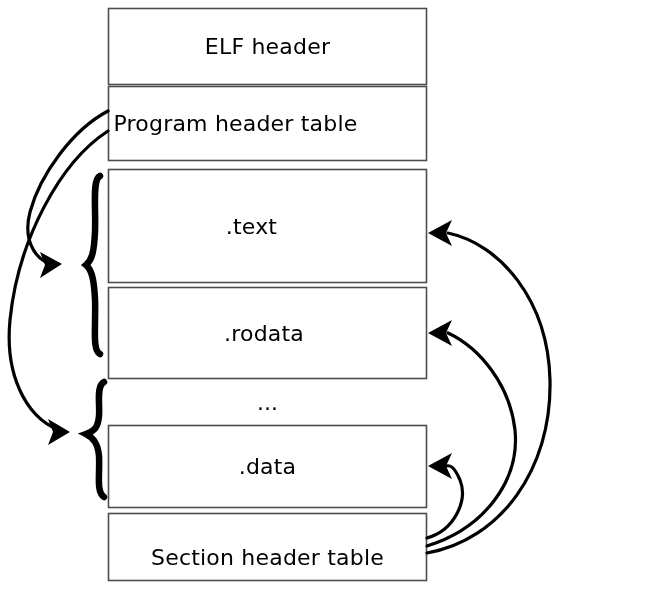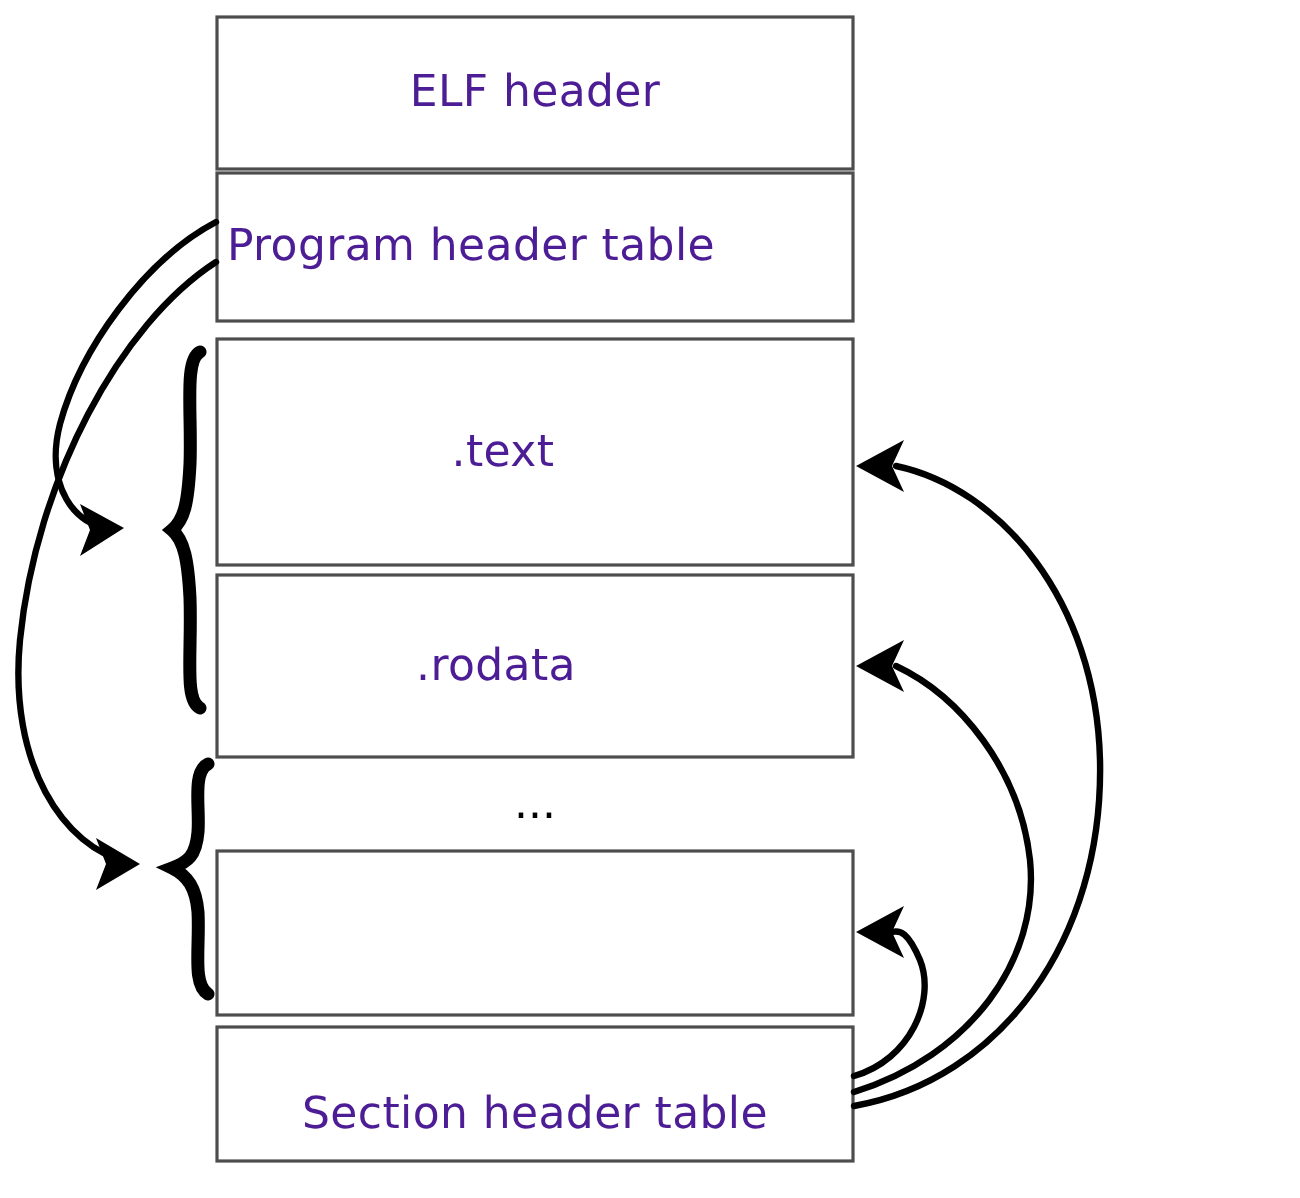--- a/index.html
+++ b/index.html
@@ -2,21 +2,21 @@
 <html><head>
 <meta charset="utf-8">
 <style>
   html,body{margin:0;padding:0;background:#ffffff;}
   body{width:650px;height:599px;overflow:hidden;
        font-family:"DejaVu Sans","Liberation Sans",sans-serif;}
   #diagram{position:relative;width:650px;height:599px;}
   #svg-layer{position:absolute;left:0;top:0;width:650px;height:599px;}
   .seg-label{
     position:absolute;display:flex;align-items:center;justify-content:center;
-    box-sizing:border-box;color:#4c1d95;text-align:center;
+    box-sizing:border-box;color:#000000;text-align:center;
     font-size:22px;letter-spacing:0.2px;white-space:nowrap;
   }
   .gap-label{
     position:absolute;display:flex;align-items:center;justify-content:center;
     color:#000;font-size:22px;
   }
 </style>
 </head>
 <body>
 
@@ -76,20 +76,21 @@
       <polygon points="428,466 452,453 446,466 452,479"></polygon>
     </g>
   </svg>
 
   <div class="seg-label" style="left:108px;top:8px;width:319px;height:77px;">ELF header</div>
 
   <div class="seg-label" style="left:108px;top:86px;width:255px;height:75px;">Program header table</div>
 
   <div class="seg-label" style="left:92px;top:169px;width:319px;height:114px;">.text</div>
 
-  <div class="seg-label" style="left:92px;top:287px;width:284px;height:92px;padding-left:28px;">.rodata</div>
+  <div class="seg-label" style="left:108px;top:287px;width:284px;height:92px;padding-left:28px;">.rodata</div>
 
   <div class="gap-label" style="left:108px;top:379px;width:319px;height:46px;">...</div>
 
+  <div class="seg-label" style="left:108px;top:425px;width:319px;height:83px;">.data</div>
 
   <div class="seg-label" style="left:108px;top:513px;width:319px;height:88px;">Section header table</div>
 
 </div>
 
 </body></html>

